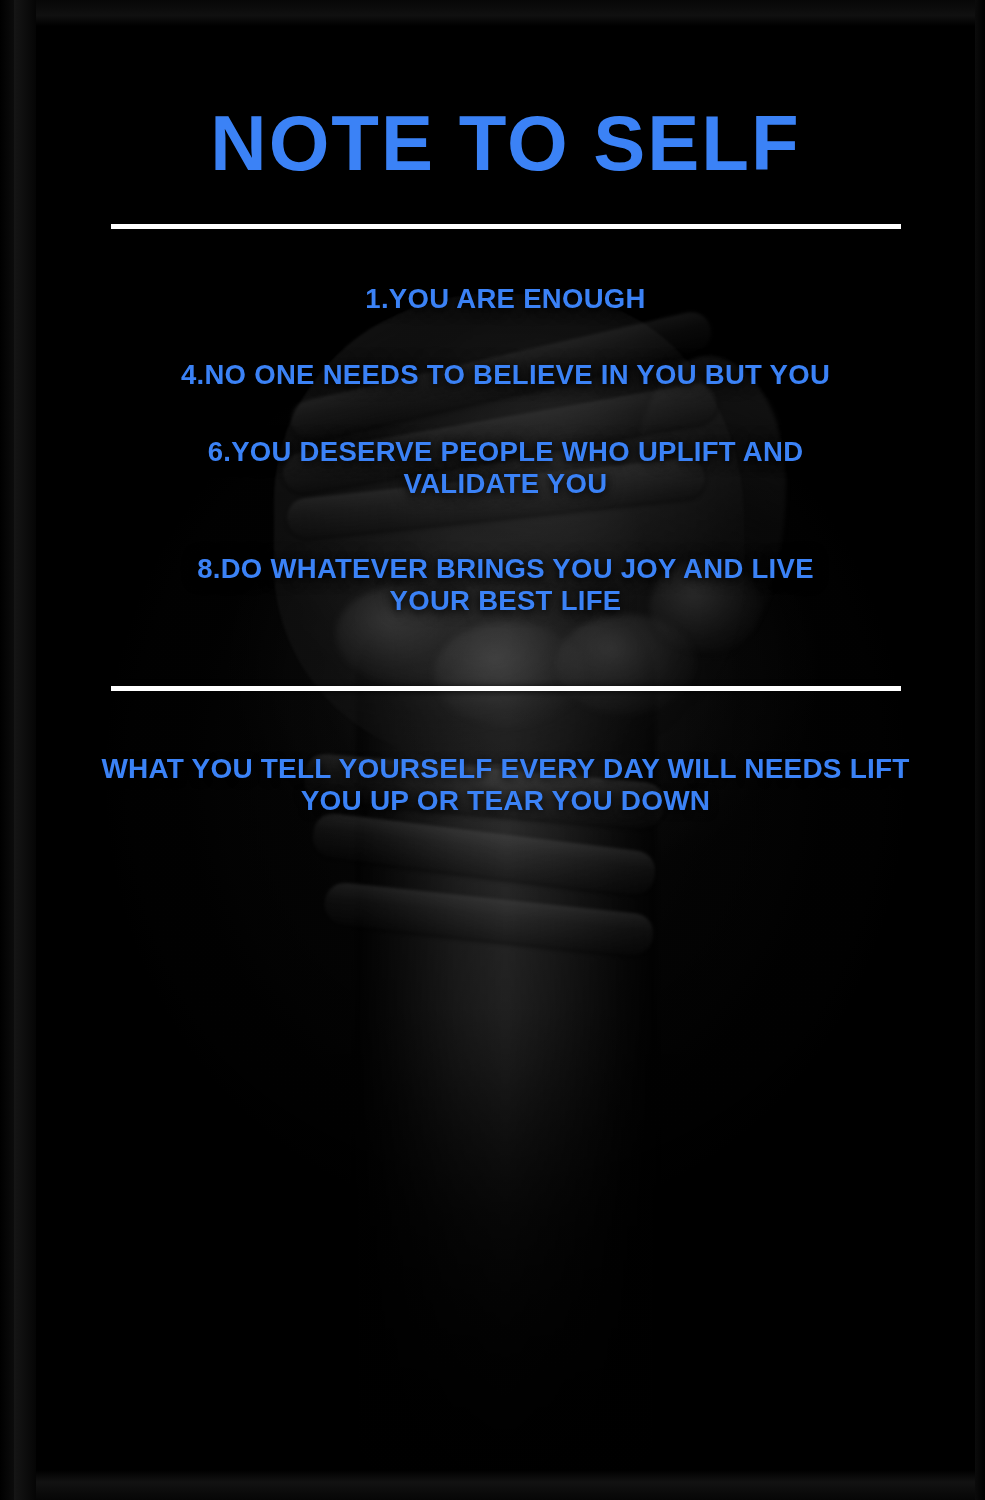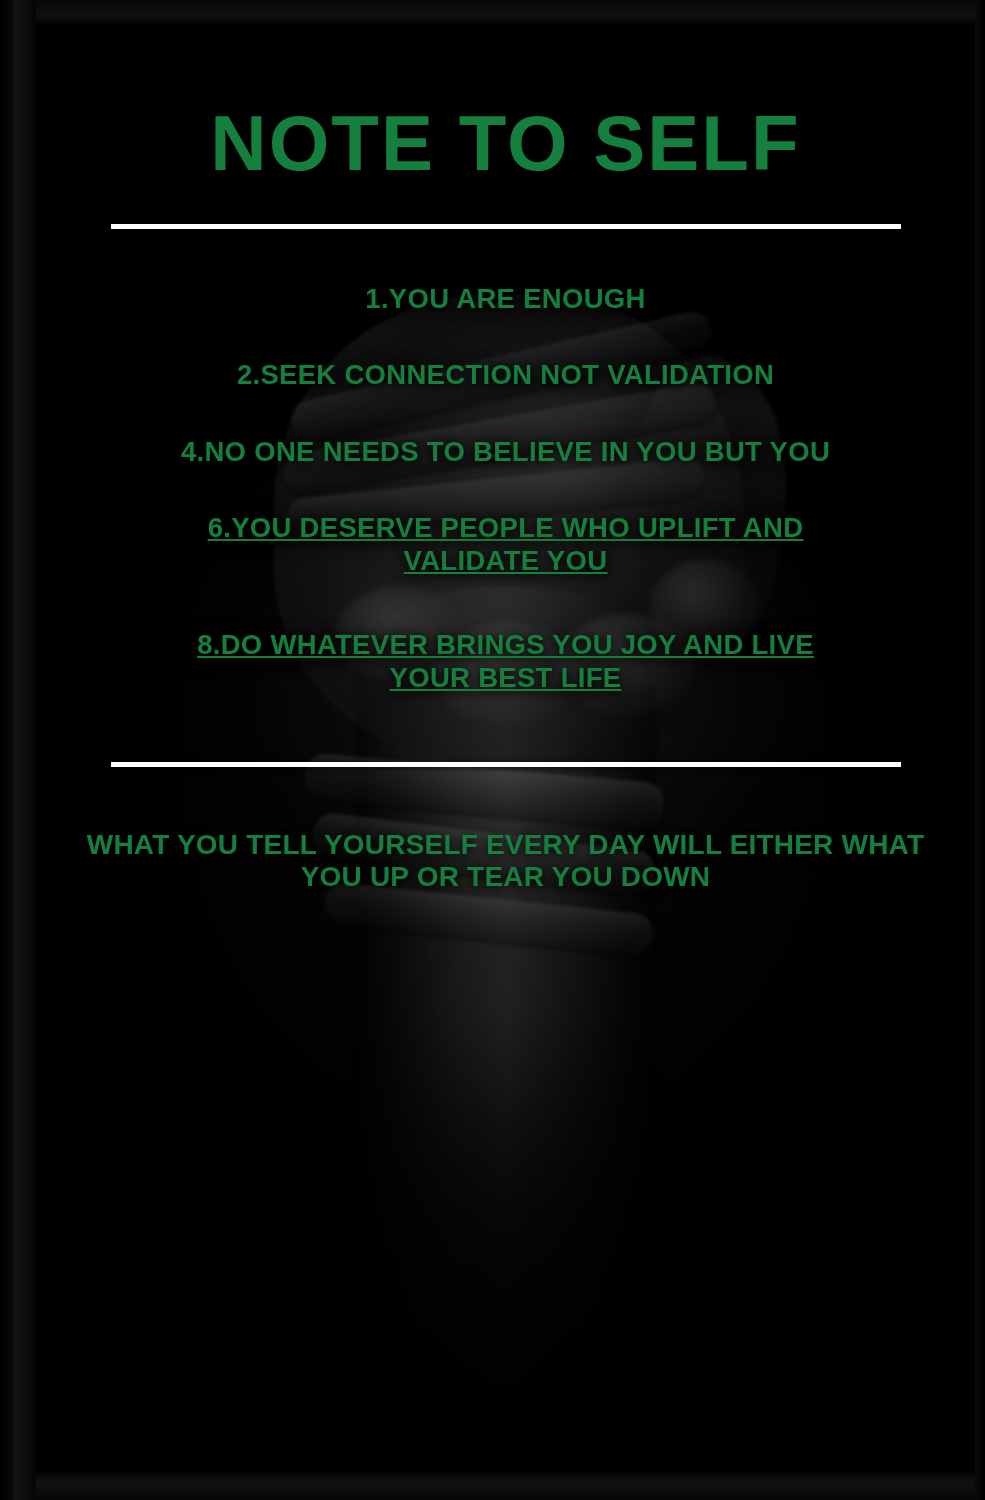--- a/index.html
+++ b/index.html
@@ -179,21 +179,21 @@
       linear-gradient(to bottom, rgba(0,0,0,0.72) 0%, rgba(0,0,0,0.30) 18%, rgba(0,0,0,0.30) 72%, rgba(0,0,0,0.80) 100%);
   }
 
   
   .content {
     position: absolute;
     inset: 0;
     display: flex;
     flex-direction: column;
     align-items: center;
-    color: #15803d;
+    color: #3b82f6;
     text-align: center;
   }
 
   .poster-title {
     margin-top: 78px;
     font-size: 78px;
     line-height: 1;
     letter-spacing: 2px;
     font-weight: bold;
     text-shadow: 0 2px 10px rgba(0,0,0,0.9);
@@ -217,21 +217,21 @@
 
   .list-item {
     font-size: 27.5px;
     font-weight: bold;
     letter-spacing: 0.3px;
     line-height: 1.18;
     margin-bottom: 44px;
     text-shadow: 0 2px 8px rgba(0,0,0,0.95), 0 0 16px rgba(0,0,0,0.7);
     white-space: pre-line;
   }
-  .list-item.two-line { margin-bottom: 52px; text-decoration: underline; }
+  .list-item.two-line { margin-bottom: 52px; }
   .list-item:last-child { margin-bottom: 12px; }
 
   .rule-bottom {
     width: 790px;
     height: 5px;
     background: #ffffff;
     margin-top: 56px;
     box-shadow: 0 1px 6px rgba(0,0,0,0.8);
   }
 
@@ -269,30 +269,29 @@
       <div class="forearm-fade"></div>
       <div class="vignette"></div>
     </div>
 
     <div class="content">
       <div class="poster-title">NOTE TO SELF</div>
       <div class="rule"></div>
 
       <div class="list">
         <div class="list-item">1.YOU ARE ENOUGH</div>
-        <div class="list-item">2.SEEK CONNECTION NOT VALIDATION</div>
         <div class="list-item">4.NO ONE NEEDS TO BELIEVE IN YOU BUT YOU</div>
         <div class="list-item two-line">6.YOU DESERVE PEOPLE WHO UPLIFT AND
 VALIDATE YOU</div>
         <div class="list-item two-line">8.DO WHATEVER BRINGS YOU JOY AND LIVE
 YOUR BEST LIFE</div>
       </div>
 
       <div class="rule-bottom"></div>
-      <div class="footer-text">WHAT YOU TELL YOURSELF EVERY DAY WILL EITHER WHAT
+      <div class="footer-text">WHAT YOU TELL YOURSELF EVERY DAY WILL NEEDS LIFT
 YOU UP OR TEAR YOU DOWN</div>
     </div>
   </div>
 
   <div class="canvas-edge-top"></div>
   <div class="canvas-edge-bottom"></div>
   <div class="canvas-edge-left"></div>
   <div class="canvas-edge-left-shadow"></div>
   <div class="canvas-edge-right"></div>
 </div>

